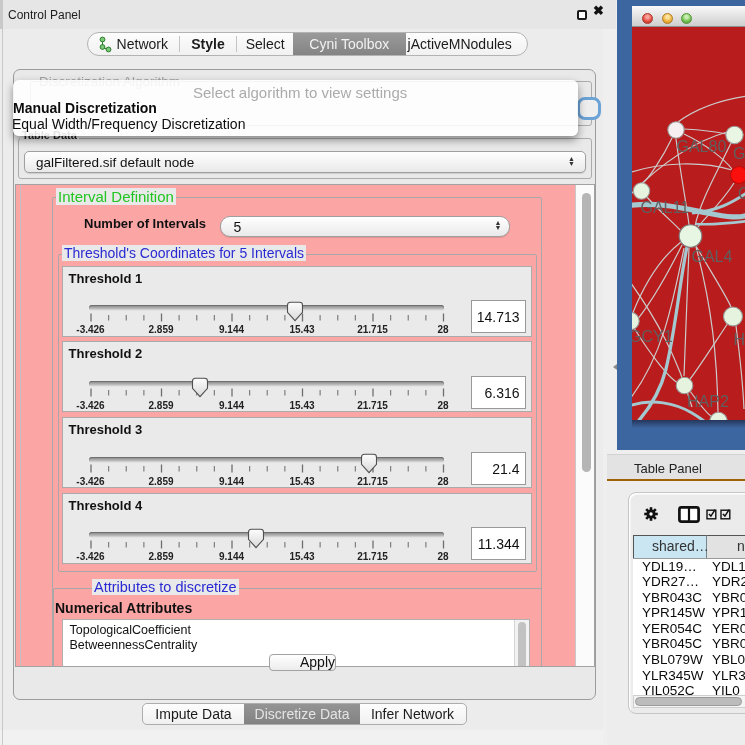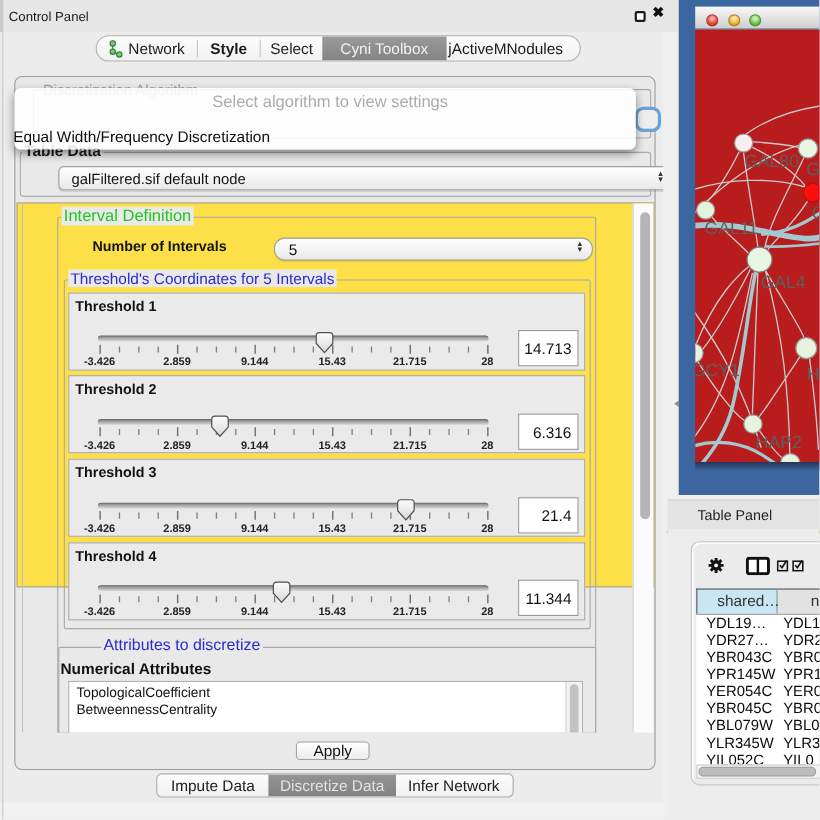--- a/index.html
+++ b/index.html
@@ -16,26 +16,26 @@
 #tab-net{width:91px;}
 #tab-style{width:57px;font-weight:bold;}
 #tab-select{width:56px;}
 #tab-cyni{width:113px;background:linear-gradient(#9a9a9a,#848484);color:#f2f2f2;}
 #tab-jact{width:122px;justify-content:flex-start;padding-left:2px;}
 #outer{left:13px;top:69px;width:583px;height:631px;background:#e9e9e9;border:1px solid #9c9c9c;border-radius:7px;}
 #dag{left:16px;top:11px;width:562px;height:45px;border:1px solid #ababab;border-radius:3px;}
 #dagtitle{left:22px;top:4px;font-size:13.5px;color:#9f9f9f;background:#e9e9e9;padding:0 3px;}
 #dagfocus{left:563px;top:27px;width:24px;height:23px;border:3px solid #6ba3d6;border-radius:8px;background:#eee;}
 #tdg{left:3.5px;top:68px;width:574.5px;height:41px;border:1px solid #ababab;border-radius:3px;}
-#tdgtitle{left:6px;top:59px;font-size:14px;font-weight:bold;color:#1e1e1e;background:#e9e9e9;padding:0 2px;}
-.combo{background:linear-gradient(#ffffff,#f2f2f2 60%,#e8e8e8);border:1px solid #9f9f9f;border-radius:5px;box-shadow:0 1px 1px rgba(0,0,0,0.12);margin-left:29px;}
+#tdgtitle{left:6px;top:59px;font-size:11px;font-weight:bold;color:#1e1e1e;background:#e9e9e9;padding:0 2px;}
+.combo{background:linear-gradient(#ffffff,#f2f2f2 60%,#e8e8e8);border:1px solid #9f9f9f;border-radius:5px;box-shadow:0 1px 1px rgba(0,0,0,0.12);}
 #tdcombo{left:10px;top:81px;width:562px;height:22px;}
 #tdcombo .ct{position:absolute;left:11px;top:3px;font-size:13.5px;color:#111;}
 .arrows{position:absolute;width:9px;font-size:7px;color:#333;line-height:5px;text-align:center;}
-#sp{left:1px;top:114px;width:580px;height:350px;border:1px solid #a3a3a3;background:#fde047;}
+#sp{left:1px;top:114px;width:580px;height:483px;border:1px solid #a3a3a3;background:#fca5a5;}
 #spview{left:0px;top:0px;width:560px;height:481px;overflow:hidden;}
 #idg{left:36px;top:12px;width:489.5px;height:470px;border:1px solid #a8a8a8;border-radius:2px;}
 #idgtitle{left:40px;top:3px;font-size:15px;color:#21c521;background:#e9e9e9;padding:0 2px;}
 #noi{left:68px;top:31px;font-size:13px;font-weight:bold;color:#111;}
 #noicombo{left:203.5px;top:30.5px;width:290px;height:21px;border-radius:10px;}
 #noicombo .ct{position:absolute;left:13px;top:2.5px;font-size:14px;color:#111;}
 #thg{left:42px;top:69px;width:478.5px;height:318px;border:1px solid #a8a8a8;border-radius:2px;}
 #thgtitle{left:46px;top:60px;font-size:14px;color:#2a2ad2;background:#e9e9e9;padding:0 2px;}
 .trow{position:absolute;left:45.5px;width:470.5px;height:71px;border:1px solid #ababab;background:#eaeaea;}
 .trtitle{position:absolute;left:6px;top:4px;font-size:13px;font-weight:bold;color:#111;}
@@ -48,34 +48,34 @@
 #atg{left:37px;top:403px;width:488.5px;height:120px;border:1px solid #a8a8a8;border-radius:2px;}
 #atgtitle{left:40px;top:394px;font-size:14.5px;color:#2a2ad2;background:#e9e9e9;padding:0 2px;margin-left:36px;}
 #numattr{left:39px;top:415px;font-size:14px;font-weight:bold;color:#111;}
 #attrlist{left:45.5px;top:434px;width:468.5px;height:60px;background:#fff;border:1px solid #b0b0b0;font-size:12.5px;color:#111;}
 #attrlist .li{padding-left:7px;height:17.3px;line-height:17.3px;}
 #attrlist .li:first-child{padding-top:2px;}
 #attrsb{position:absolute;right:0;top:0;width:15px;height:100%;background:#f2f2f2;border-left:1px solid #d5d5d5;}
 #attrsb i{position:absolute;left:3px;top:2px;width:8px;height:120px;background:#c2c2c2;border-radius:4px;}
 #vsb{position:absolute;right:0;top:0;width:19px;height:481px;background:#fbfbfb;border-left:1px solid #c9c9c9;}
 #vsb i{position:absolute;left:6px;top:8px;width:9px;height:279px;background:#b5b5b5;border-radius:6.5px;}
-#apply{left:255px;top:604px;width:67px;height:17px;border:1px solid #a2a2a2;border-radius:4px;background:linear-gradient(#fff,#ececec);font-size:14px;color:#111;text-align:center;line-height:15px;}
+#apply{left:255px;top:584px;width:67px;height:17px;border:1px solid #a2a2a2;border-radius:4px;background:linear-gradient(#fff,#ececec);font-size:14px;color:#111;text-align:right;line-height:15px;}
 #btabs{left:142px;top:703px;width:325px;height:22px;border:1px solid #adadad;border-radius:5px;background:linear-gradient(#fdfdfd,#f0f0f0);display:flex;align-items:center;font-size:14px;color:#1b1b1b;overflow:hidden;}
 #bt1{width:101px;}#bt2{width:116px;background:linear-gradient(#949494,#828282);color:#e4e4e4;}#bt3{width:105px;}
 #popup{left:13px;top:80px;width:565px;height:56px;background:rgba(255,255,255,0.88);border-radius:6px;box-shadow:0 4px 9px rgba(0,0,0,0.42);}
 #pp1{left:180px;top:4px;width:260px;font-size:15px;color:#ababab;}
 #pp2{left:0px;top:19.5px;font-size:14px;font-weight:bold;color:#0c0c0c;}
 #pp3{left:-1px;top:35.5px;font-size:14px;color:#0c0c0c;}
 #divider{left:603px;top:29px;width:14px;height:716px;background:#efefef;}
 #net{left:617px;top:0;width:128px;height:450px;background:#3c66a0;}
 #nettitle{left:15px;top:6px;width:113px;height:21px;background:linear-gradient(#f9f9f9,#cecece);border-bottom:1px solid #8e8e8e;}
 .light{position:absolute;top:7px;width:11px;height:11px;border-radius:50%;}
 #canvas{left:15px;top:27px;width:120px;height:393px;background:#b91c1c;overflow:hidden;}
 #netshadow{left:15px;top:420px;width:113px;height:8px;background:linear-gradient(#25365a,#3c66a0);}
-#tpbar{left:607px;top:454px;width:138px;height:31px;background:#e3e3e3;border-top:1px solid #d2d2d2;border-bottom:3px solid #a16207;}
+#tpbar{left:607px;top:454px;width:138px;height:31px;background:#e3e3e3;border-top:1px solid #d2d2d2;border-bottom:6px solid #a16207;}
 #tpbar span{position:absolute;left:27px;top:6px;font-size:13px;color:#222;}
 #tparea{left:607px;top:481px;width:138px;height:264px;background:#ededed;}
 #tpanel{left:21px;top:11px;width:130px;height:222px;background:#ebebeb;border:1px solid #c6c6c6;border-radius:8px;box-shadow:inset 1.5px 1.5px 0 #fdfdfd;}
 #thdr .hc1{position:absolute;left:4px;top:41.5px;width:73.5px;height:23px;background:#c9e6f2;border-top:1px solid #555;border-left:1px solid #555;border-right:1.5px solid #75858d;}
 #thdr .hc2{position:absolute;left:77.5px;top:41.5px;width:60px;height:23px;background:#e2e2e2;border-top:1px solid #555;}
 #thdr .hb{position:absolute;left:4px;top:64.5px;width:130px;height:1px;background:#999;}
 #thdr .ht{position:absolute;top:45px;font-size:14px;color:#333;}
 #tbl{position:absolute;left:4px;top:65.5px;width:136px;height:136px;overflow:hidden;background:#fff;font-size:13.5px;color:#0a0a0a;}
 #tbl .r{height:15.6px;line-height:15.6px;white-space:nowrap;}
 #tbl .c1{display:inline-block;width:79px;padding-left:9px;}
@@ -299,20 +299,21 @@
     </div>
     <div class="abs" id="apply">Apply</div>
   </div>
   <div class="abs" id="btabs">
     <div class="tab" id="bt1">Impute Data</div>
     <div class="tab" id="bt2">Discretize Data</div>
     <div class="tab" id="bt3">Infer Network</div>
   </div>
   <div class="abs" id="popup">
     <div class="abs" id="pp1">Select algorithm to view settings</div>
+    <div class="abs" id="pp2">Manual Discretization</div>
     <div class="abs" id="pp3">Equal Width/Frequency Discretization</div>
   </div>
 </div>
 <div class="abs" id="divider"></div>
 <div class="abs" style="left:613px;top:364px;width:0;height:0;border-top:3px solid transparent;border-bottom:3px solid transparent;border-right:4px solid #8a8a8a;"></div>
 <div class="abs" id="net">
   <div class="abs" id="nettitle">
     <span class="light" style="left:9.5px;background:radial-gradient(circle at 50% 32%,#f7a29a 18%,#e5493c 60%,#b33227);border:1px solid #a8352b;"></span>
     <span class="light" style="left:29.5px;background:radial-gradient(circle at 50% 32%,#fbe3a0 18%,#efaf37 60%,#c78c1f);border:1px solid #ad7f22;"></span>
     <span class="light" style="left:48.5px;background:radial-gradient(circle at 50% 32%,#c8eeb2 18%,#70bf4d 60%,#4f9834);border:1px solid #519336;"></span>

